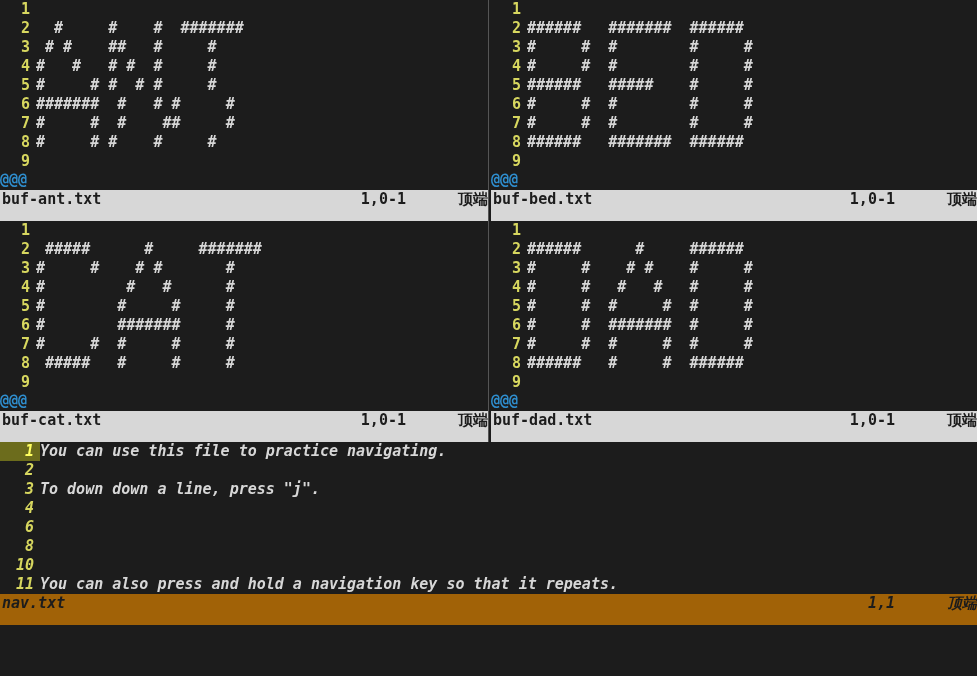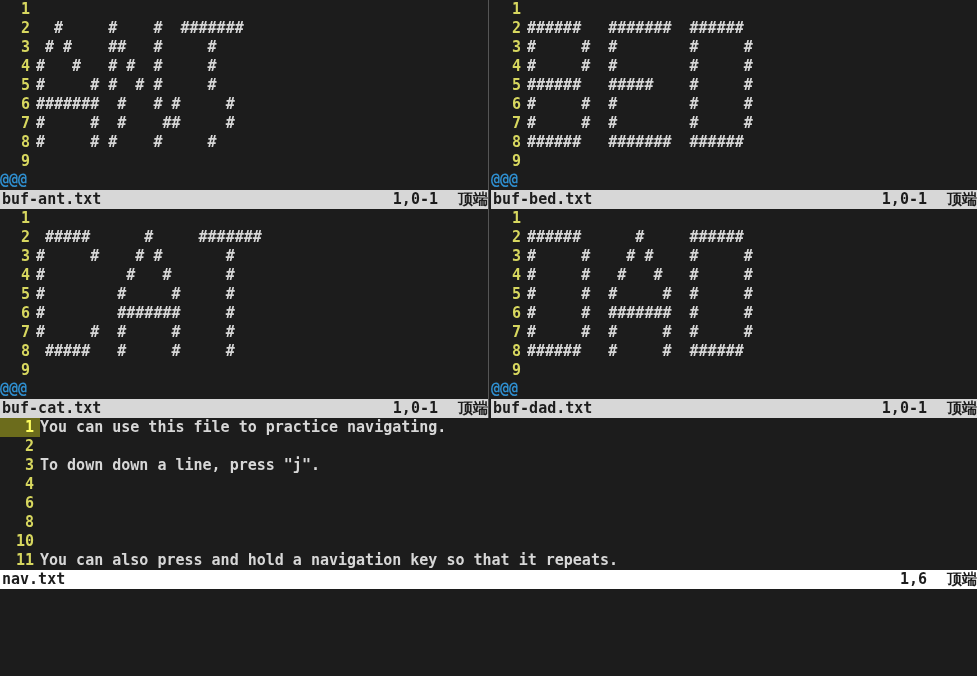--- a/index.html
+++ b/index.html
@@ -29,32 +29,33 @@
     font-weight: bold;
     padding-right: 6px;
   }
   .ln-cursor { background: #6c6c1c; color: #ffff5f; }
   .code-line { white-space: pre; height: 19px; }
   .content { color: #d7d7d7; font-weight: bold; }
   .atat { color: #2f8fd0; font-weight: bold; }
   .statusbar {
     background: #d7d7d7;
     color: #1c1c1c;
-    height: 19px;
+    height: 31px;
     width: 100%;
     display: flex;
     font-weight: bold;
     white-space: pre;
+    gap: 32px;
   }
-  .statusbar.active { background: #ffffff; }
+  .statusbar.active { background: #a16207; }
   .sb-name { padding-left: 2px; }
   .sb-fill { flex: 1; }
   .sb-pos { padding-right: 20px; }
   .sb-scroll { }
-  .bottom-pane { width: 100%; }
+  .bottom-pane { width: 100%; font-style: italic; }
   .bottom-pane .gutter-col { width: 40px; }
   .cmdline { height: 28px; background: #1c1c1c; }
 </style>
 </head>
 <body>
 <div class="screen">
 
 <div class="quad-row">
   <div class="pane left">
     <div class="code-line"><span class="gutter-col">1</span><span class="content"></span></div>
@@ -140,20 +141,20 @@
   <div class="code-line"><span class="gutter-col">2</span><span class="content"></span></div>
   <div class="code-line"><span class="gutter-col">3</span><span class="content">To down down a line, press "j".</span></div>
   <div class="code-line"><span class="gutter-col">4</span><span class="content"></span></div>
   <div class="code-line"><span class="gutter-col">6</span><span class="content"></span></div>
   <div class="code-line"><span class="gutter-col">8</span><span class="content"></span></div>
   <div class="code-line"><span class="gutter-col">10</span><span class="content"></span></div>
   <div class="code-line"><span class="gutter-col">11</span><span class="content">You can also press and hold a navigation key so that it repeats.</span></div>
   <div class="statusbar active">
     <span class="sb-name">nav.txt</span>
     <span class="sb-fill"></span>
-    <span class="sb-pos">1,6</span>
+    <span class="sb-pos">1,1</span>
     <span class="sb-scroll">顶端</span>
   </div>
 </div>
 
 <div class="cmdline"></div>
 
 </div>
 
 </body></html>

